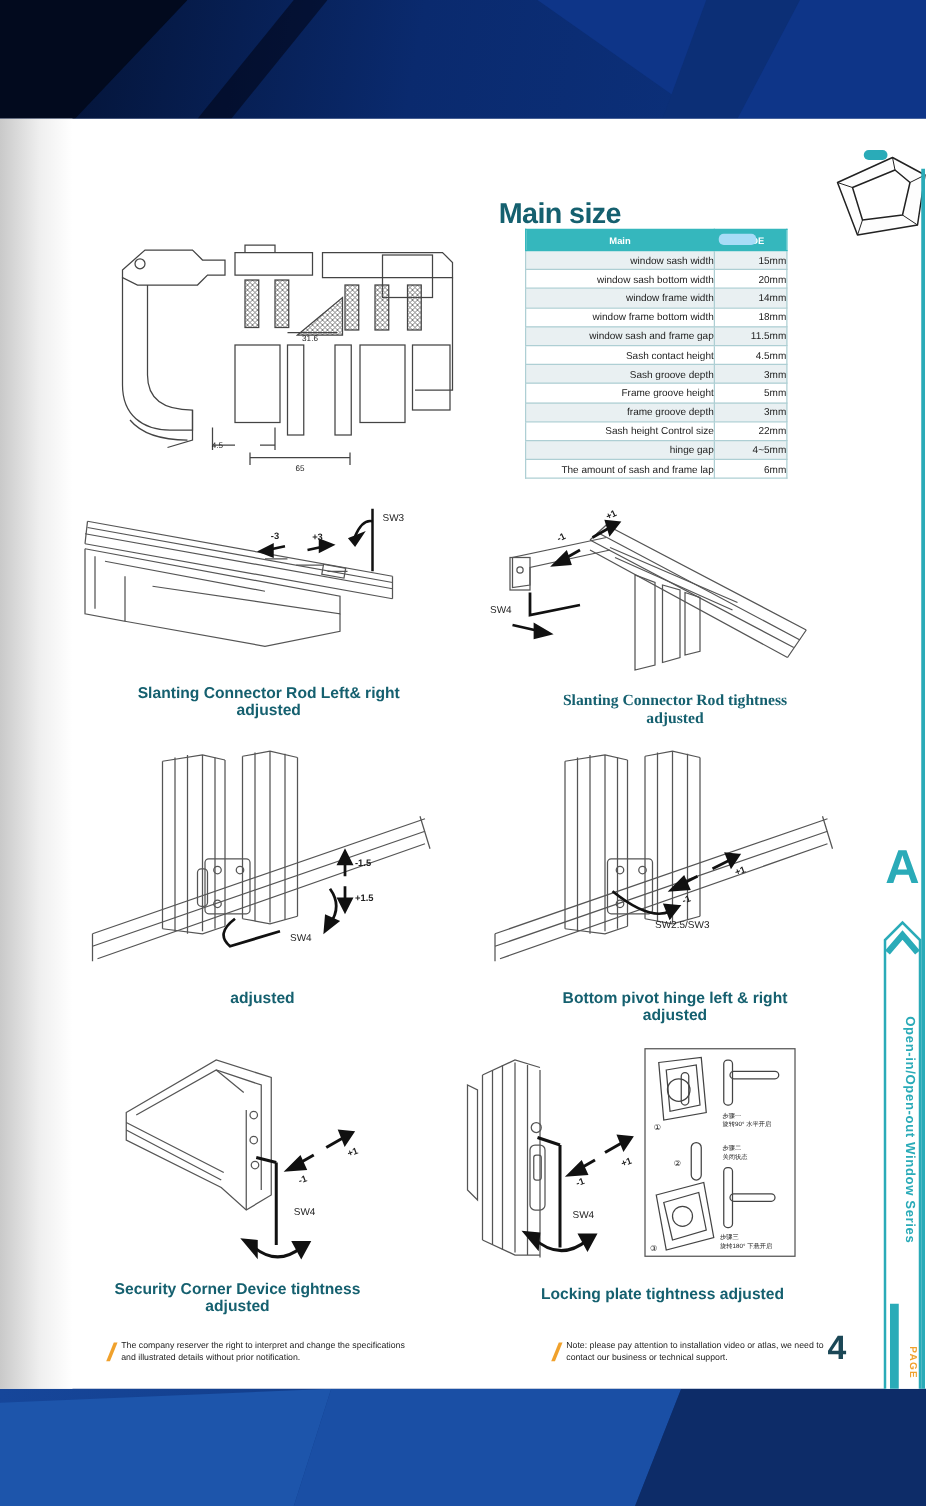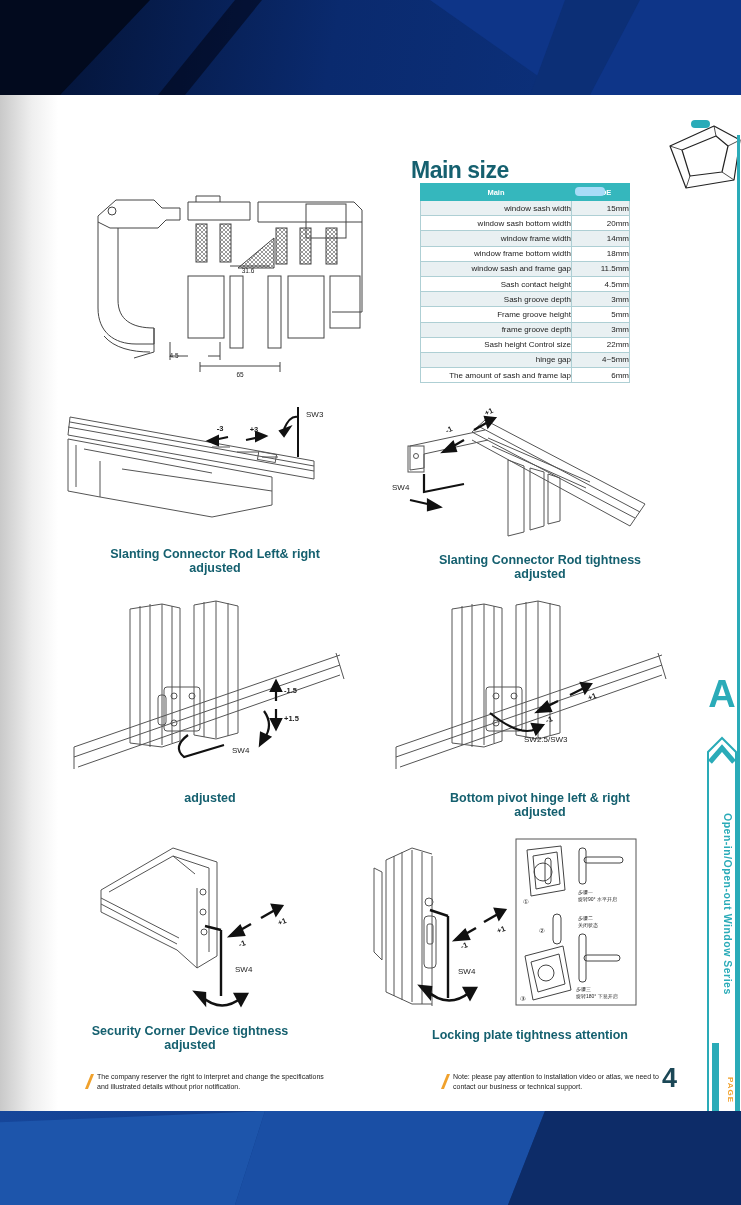--- a/index.html
+++ b/index.html
@@ -14,21 +14,21 @@
   .bg-top .f4{position:absolute;inset:0;background:#0c2f76;clip-path:polygon(565px 0,640px 0,590px 100%,530px 100%);}
   .bg-bottom{left:0;top:1111px;width:741px;height:94px;background:linear-gradient(95deg,#16469a,#0e2f6e);}
   .bg-bottom .f1{position:absolute;inset:0;background:#1d55ab;clip-path:polygon(0 12%,265px 0,235px 100%,0 100%);}
   .bg-bottom .f2{position:absolute;inset:0;background:#1a4fa5;clip-path:polygon(265px 0,545px 0,508px 100%,235px 100%);}
   .bg-bottom .f3{position:absolute;inset:0;background:#0d2c68;clip-path:polygon(545px 0,741px 0,741px 100%,508px 100%);}
   
   .page{left:0;top:95px;width:741px;height:1016px;background:#fff;}
   .page-curl{position:absolute;left:0;top:0;width:58px;height:100%;
              background:linear-gradient(90deg,#c9c9c9 0%,#efefef 55%,#ffffff 100%);}
   
-  .main-title{font-size:23px;font-weight:bold;color:#15606f;letter-spacing:-0.5px;margin-left:12px;}
+  .main-title{font-size:23px;font-weight:bold;color:#15606f;letter-spacing:-0.5px;}
   .cap{font-size:12.5px;line-height:14px;font-weight:bold;color:#15606f;text-align:center;}
   .cap-zh{font-size:10.5px;color:#333;text-align:center;font-weight:normal;}
   
   table.spec{border-collapse:collapse;width:209px;table-layout:fixed;}
   table.spec th{background:#35b7bd;color:#fff;font-size:7.5px;font-weight:bold;height:14px;
                 border:1px solid #35b7bd;position:relative;}
   table.spec td{border:1px solid #aecfd4;font-size:8px;color:#222;height:14.2px;
                 text-align:right;padding:0;}
   table.spec tr:nth-child(even) td{background:#e9f0f2;}
   .code-hl{position:absolute;left:3px;top:2.5px;width:30px;height:9px;background:#a8dcf7;border-radius:4px;}
@@ -228,21 +228,21 @@
       </g>
       <text class="dlbl" x="60" y="24" text-anchor="middle" transform="rotate(-25 60 24)">-1</text>
       <text class="dlbl" x="100" y="6" text-anchor="middle" transform="rotate(-25 100 6)">+1</text>
       <text class="tlbl" x="2" y="82">SW4</text>
     </svg>
 
     <div class="abs cap" style="left:65px;top:452px;width:300px;">
       <div>Slanting Connector Rod Left&amp; right</div>
       <div>adjusted</div>
     </div>
-    <div class="abs cap" style="left:390px;top:458px;width:300px;">
+    <div class="abs cap" style="left:390px;top:458px;width:300px;font-family:Liberation Serif, serif;">
       <div>Slanting Connector Rod tightness</div>
       <div>adjusted</div>
     </div>
 
     <svg class="abs" style="left:68px;top:500px;" width="290" height="195" viewBox="0 0 290 195">
       <g stroke="#555" fill="none" stroke-width="1">
         <path d="M62,14 L62,148 M72,11 L72,150 M82,9 L82,152 M94,9 L94,150 M104,11 L104,148 M112,13 L112,146"></path>
         <path d="M62,14 L94,9 L112,13 M62,148 L94,152 L112,146"></path>
         <path d="M126,10 L126,140 M136,7 L136,142 M148,6 L148,143 M160,8 L160,141 M170,11 L170,138"></path>
         <path d="M126,10 L148,6 L170,11 M126,140 L148,144 L170,138"></path>
@@ -380,21 +380,21 @@
         <text x="61" y="153" class="steptxt">步骤三</text>
         <text x="61" y="160" class="steptxt">旋转180° 下悬开启</text>
       </g>
     </svg>
 
     <div class="abs cap" style="left:50px;top:929px;width:280px;">
       <div>Security Corner Device tightness</div>
       <div>adjusted</div>
     </div>
     <div class="abs cap" style="left:380px;top:933px;width:300px;">
-      <div>Locking plate tightness attention</div>
+      <div>Locking plate tightness adjusted</div>
     </div>
 
     <div class="abs slash" style="left:88px;top:979px;"></div>
     <div class="abs note" style="left:97px;top:977px;width:237px;">The company reserver the right to interpret and change the specifications and illustrated details without prior notification.</div>
     <div class="abs slash" style="left:444px;top:979px;"></div>
     <div class="abs note" style="left:453px;top:977px;width:214px;">Note: please pay attention to installation video or atlas, we need to contact our business or technical support.</div>
     <div class="abs pgnum" style="left:662px;top:968px;">4</div>
 
     <div class="abs series-letter" style="left:705px;top:581px;width:34px;text-align:center;">A</div>
     <svg class="abs" style="left:706px;top:621px;" width="32" height="395" viewBox="0 0 32 395">

